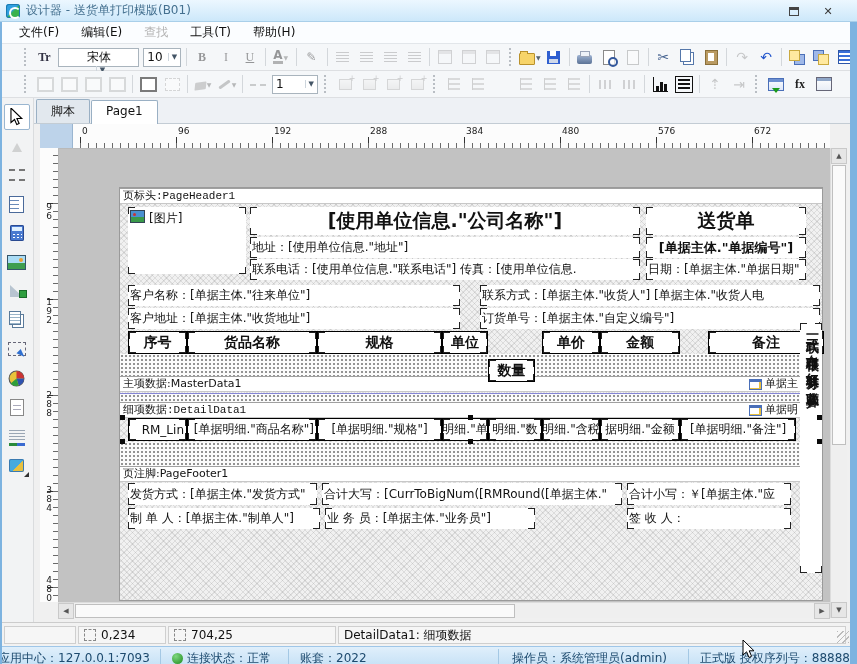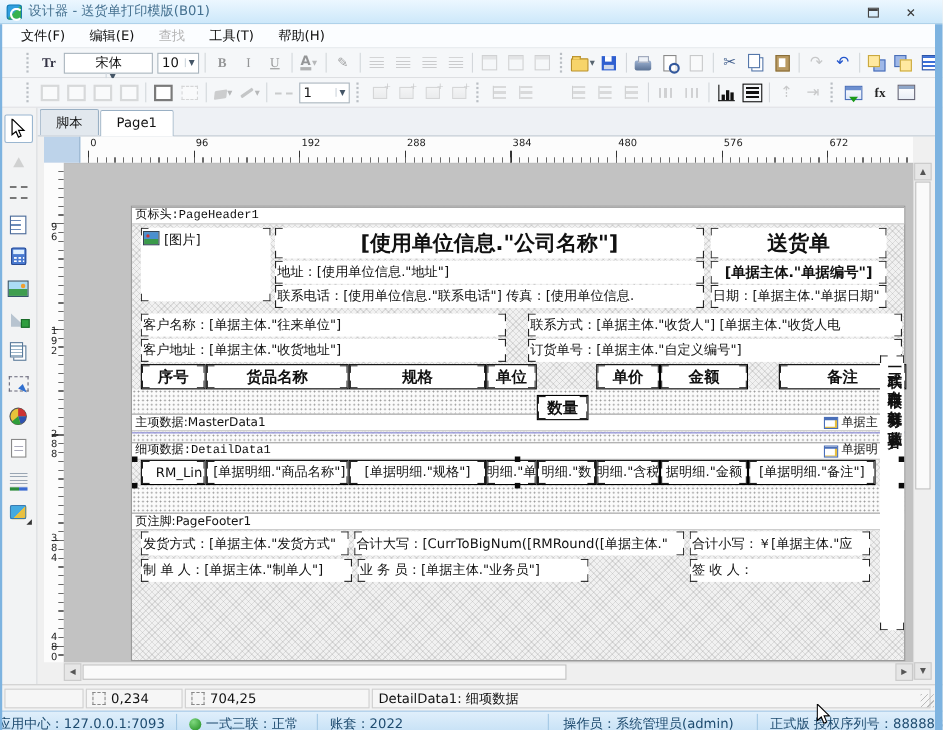--- a/index.html
+++ b/index.html
@@ -574,21 +574,21 @@
   </div>
   <div class="sp" style="left:338px;width:508px">
     <span>DetailData1: 细项数据</span>
   </div>
   <div class="gripcorner"></div>
 </div>
 
 <div class="abs" id="appbar">
   <span class="ab" style="left:-2px">应用中心：127.0.0.1:7093</span>
   <i class="abdiv" style="left:160px"></i>
-  <span class="ab" style="left:172px"><i class="conn"></i><span>一式三联：正常</span></span>
+  <span class="ab" style="left:172px"><i class="conn"></i><span>连接状态：正常</span></span>
   <i class="abdiv" style="left:288px"></i>
   <span class="ab" style="left:300px">账套：2022</span>
   <i class="abdiv" style="left:498px"></i>
   <span class="ab" style="left:512px">操作员：系统管理员(admin)</span>
   <i class="abdiv" style="left:688px"></i>
   <span class="ab" style="left:700px">正式版 授权序列号：88888888</span>
 </div>
 
 <div class="abs edgeL"></div>
 <div class="abs edgeR"></div>

